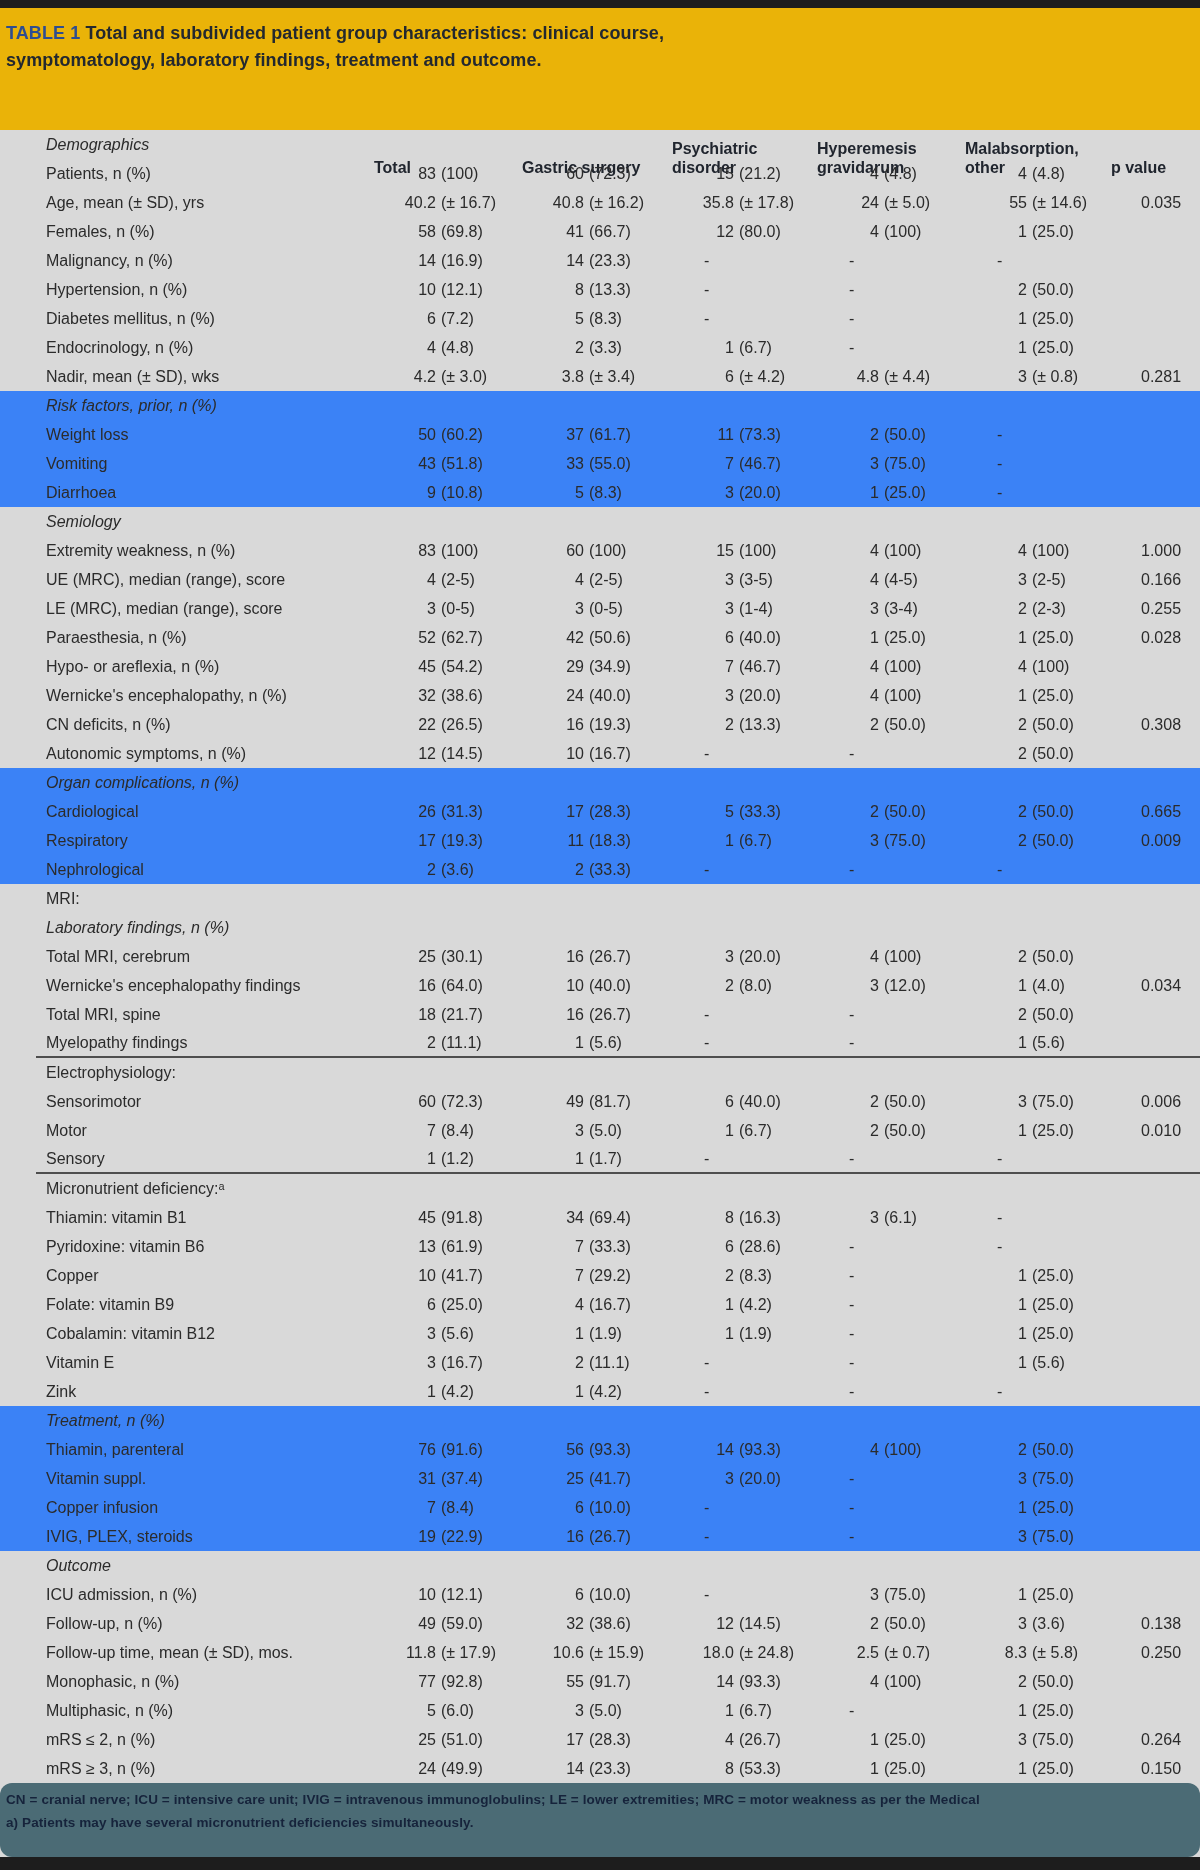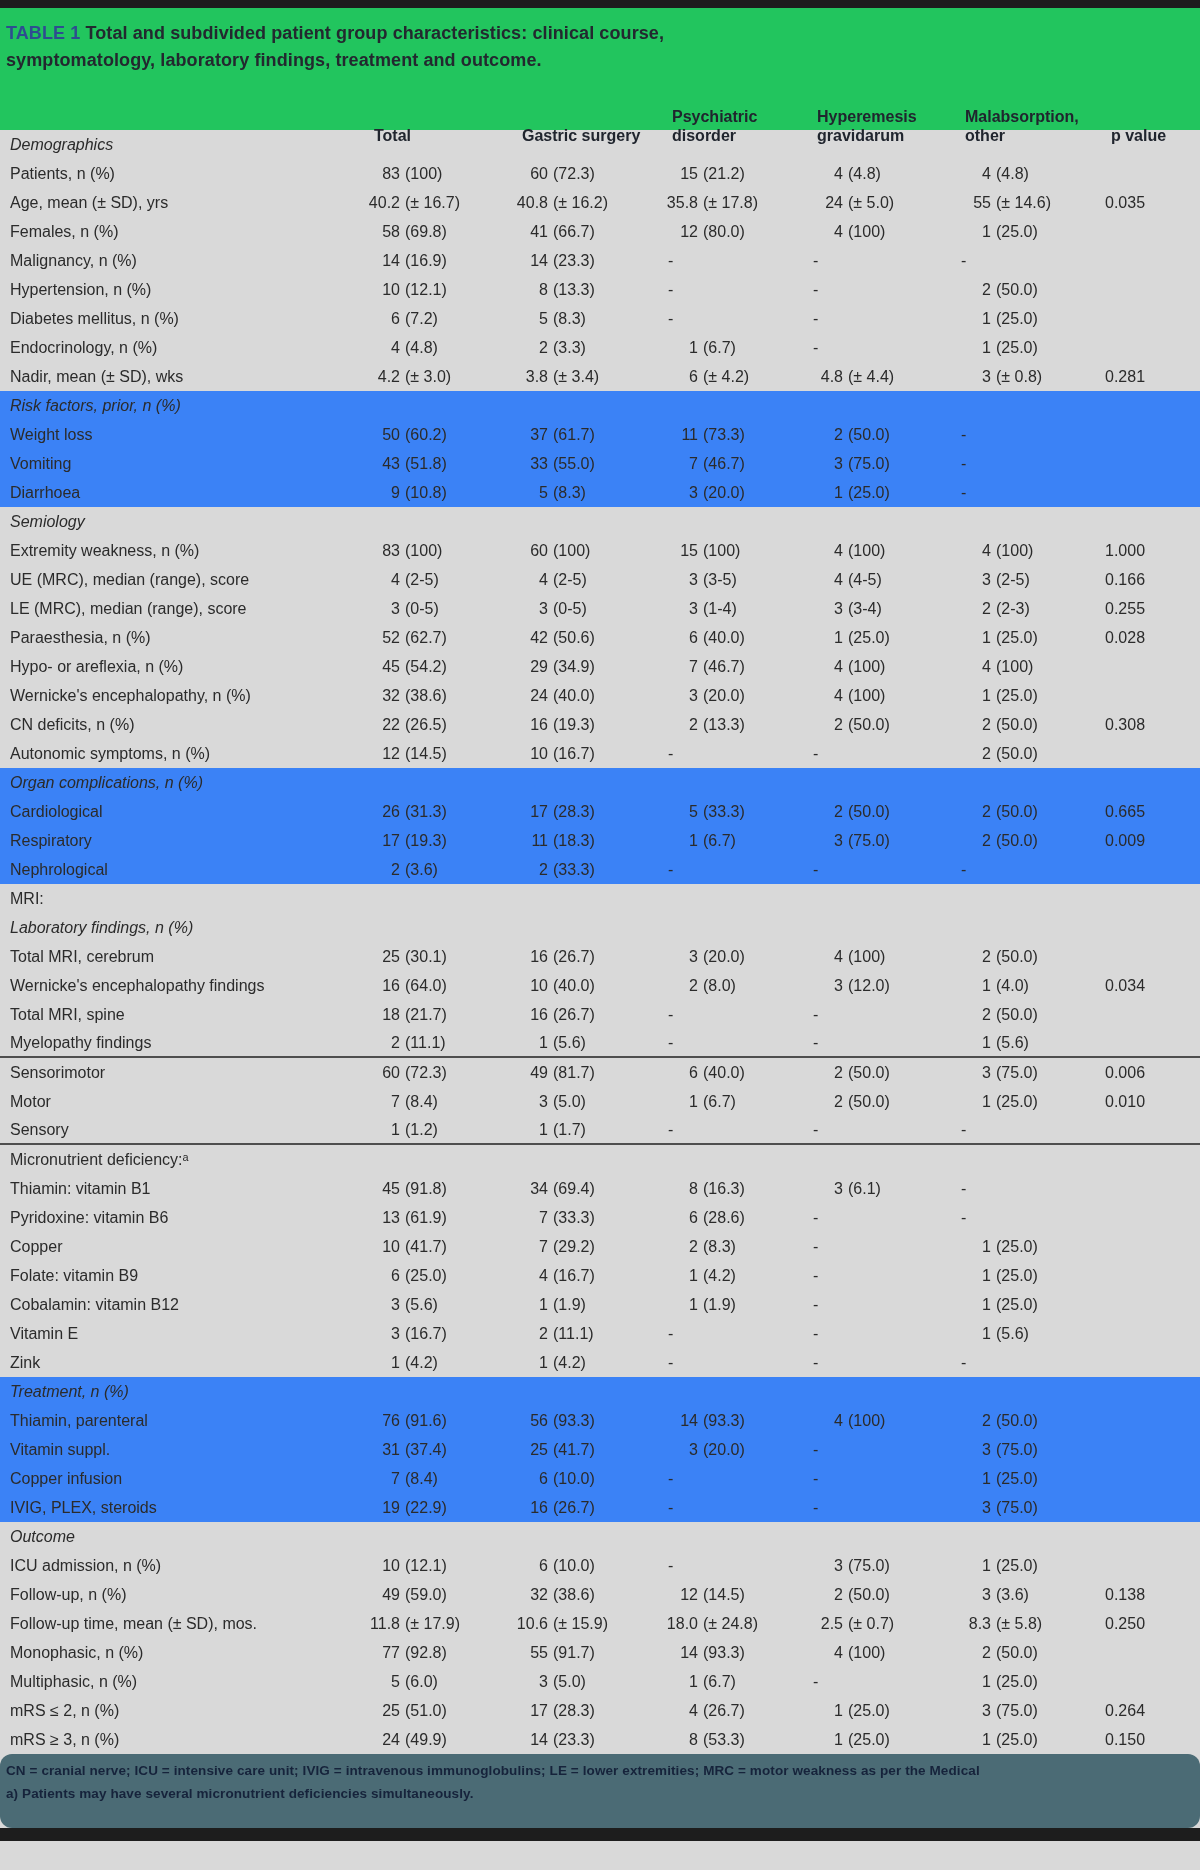--- a/index.html
+++ b/index.html
@@ -6,22 +6,22 @@
   .page {
     position:relative; width:1200px; height:1870px;
     background:#d9d9d9; overflow:hidden;
     font-family:"Liberation Sans","DejaVu Sans",sans-serif;
     -webkit-font-smoothing:antialiased;
   }
   .topbar    { height:8px;  background:#1d1d1d; }
   .bottombar { height:13px; background:#1d1d1d; }
 
   .header {
-    height:122px; background:#22c55e; box-sizing:border-box;
-    padding:12px 0 0 6px; display:flex; flex-direction:column;
+    height:122px; background:#eab308; box-sizing:border-box;
+    padding:12px 0 0 6px; display:flex; flex-direction:column;gap:32px;
   }
   .title {
     width:720px; font-size:18px; font-weight:bold;
     color:#23282f; line-height:27px; letter-spacing:0.1px;
   }
   .table-label { color:#2e4d90; }
 
   .grid {
     display:grid;
     grid-template-columns:356px 148px 150px 145px 148px 146px 1fr;
@@ -31,21 +31,21 @@
   }
   .colhead {
     font-size:16px; font-weight:bold; color:#20252e;
     white-space:pre-line; line-height:19px; padding-left:12px;margin-top:33px;
   }
 
   .body { }
   .section.shade-a { background:#d9d9d9; }
   .section.shade-b { background:#3b82f6; }
 
-  .row { height:29px; align-items:center; font-size:16px; color:#2b2b2b; }
+  .row { height:29px; align-items:center; font-size:16px; color:#2b2b2b;margin-left:36px; }
   .row.divider { border-bottom:2px solid #4e4e4e; box-sizing:border-box; }
   .row-label { padding-left:10px; white-space:nowrap; }
   .row-label.italic { font-style:italic; }
 
   .cell { padding-left:12px; white-space:nowrap; }
   .num   { display:inline-block; min-width:32px; text-align:right; }
   .dash  { display:inline-block; padding-left:2px; }
   .paren { margin-left:5px; }
   .pcell { padding-left:12px; white-space:nowrap; }
 
@@ -346,20 +346,29 @@
         <div class="grid row divider">
           <div class="row-label">Myelopathy findings</div>
           <div class="cell"><span class="num">2</span><span class="paren">(11.1)</span></div>
           <div class="cell"><span class="num">1</span><span class="paren">(5.6)</span></div>
           <div class="cell"><span class="dash">-</span></div>
           <div class="cell"><span class="dash">-</span></div>
           <div class="cell"><span class="num">1</span><span class="paren">(5.6)</span></div>
           <div class="pcell"></div>
         </div>
         <div class="grid row">
+          <div class="row-label">Electrophysiology:</div>
+          <div class="cell"></div>
+          <div class="cell"></div>
+          <div class="cell"></div>
+          <div class="cell"></div>
+          <div class="cell"></div>
+          <div class="pcell"></div>
+        </div>
+        <div class="grid row">
           <div class="row-label">Sensorimotor</div>
           <div class="cell"><span class="num">60</span><span class="paren">(72.3)</span></div>
           <div class="cell"><span class="num">49</span><span class="paren">(81.7)</span></div>
           <div class="cell"><span class="num">6</span><span class="paren">(40.0)</span></div>
           <div class="cell"><span class="num">2</span><span class="paren">(50.0)</span></div>
           <div class="cell"><span class="num">3</span><span class="paren">(75.0)</span></div>
           <div class="pcell">0.006</div>
         </div>
         <div class="grid row">
           <div class="row-label">Motor</div>

